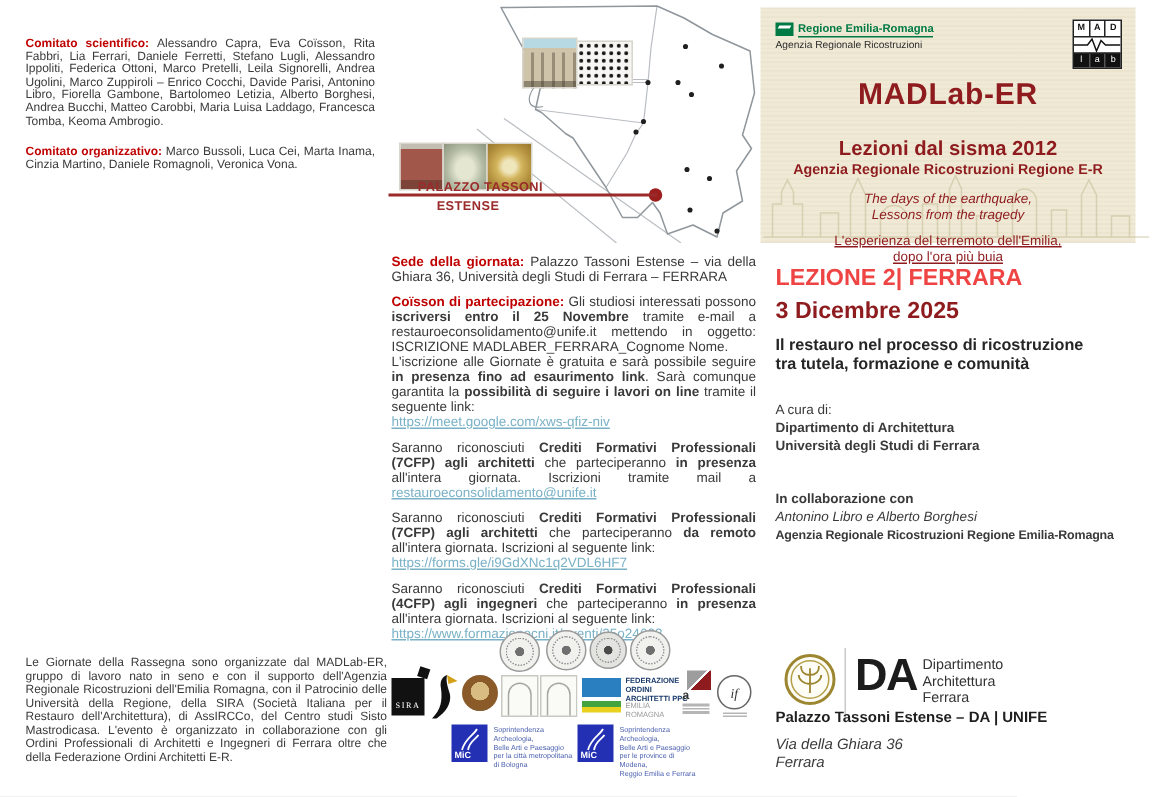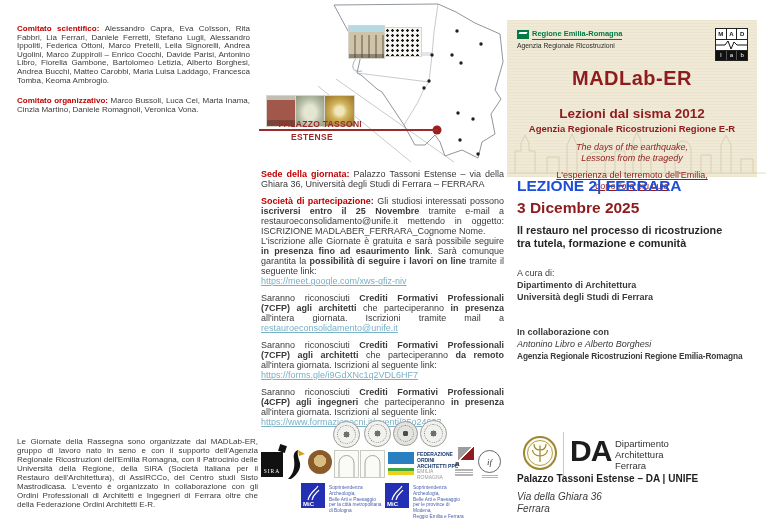--- a/index.html
+++ b/index.html
@@ -77,21 +77,21 @@
   .if-text{font-family:"Liberation Serif",serif;font-style:italic;font-size:9px;color:#333;}
   .if-bars{position:absolute;left:482px;top:474px;}
   .if-bars span{display:block;width:16px;height:1.2px;background:#b5b5b5;margin:1px 0;}
 
   .mic-box{position:absolute;width:24px;height:25px;background:#2430b4;}
   .mic-box svg{position:absolute;left:3px;top:1px;}
   .mic-label{position:absolute;left:2px;bottom:1px;color:#fff;font-size:6px;font-weight:bold;}
   .mic-text{position:absolute;width:56px;font-size:4.8px;line-height:5.8px;color:#4a5fae;}
 
   
-  .beige-panel{position:absolute;left:507px;top:20px;width:250px;height:157px;background:#efe9d5;
+  .beige-panel{position:absolute;left:507px;top:5px;width:250px;height:157px;background:#efe9d5;
     background-image:repeating-linear-gradient(180deg,rgba(185,175,135,.08) 0 1px,transparent 1px 3px);}
   .sketch{position:absolute;left:0;bottom:0;opacity:.55;}
   .region-logo{position:absolute;left:10px;top:9px;}
   .region-row{display:flex;align-items:center;gap:3px;}
   .region-flag{width:12px;height:9px;background:#007a45;position:relative;display:inline-block;}
   .region-flag::after{content:"";position:absolute;left:2px;top:2px;width:8px;height:2px;background:#fff;
     transform:skewX(-30deg);}
   .region-name{color:#007a45;font-weight:bold;font-size:7.5px;border-bottom:1px solid #007a45;padding-bottom:1px;}
   .region-sub{font-size:6.8px;color:#2c2c2c;margin-top:2px;}
   .mad-logo{position:absolute;right:9px;top:8px;width:33px;height:33px;border:1px solid #222;background:#fff;
@@ -105,21 +105,21 @@
   .mad-bot{border-top:1px solid #222;background:#111;}
   .mad-bot span{color:#fff;font-weight:normal;border-left-color:#555;}
   .panel-titles{position:absolute;left:0;top:47px;width:100%;text-align:center;color:#8e1b1e;}
   .t-main{font-size:20px;font-weight:bold;letter-spacing:.5px;}
   .t-sub{font-size:13.5px;font-weight:bold;margin-top:16px;}
   .t-agency{font-size:9.5px;font-weight:bold;margin-top:2px;}
   .t-en{font-size:9px;font-style:italic;line-height:11px;margin-top:8px;}
   .t-it{font-size:9px;line-height:11px;margin-top:6px;text-decoration:underline;}
 
   
-  .lezione{position:absolute;left:517px;top:177px;font-size:15.5px;font-weight:bold;color:#1d4ed8;}
+  .lezione{position:absolute;left:517px;top:177px;font-size:15.5px;font-weight:bold;color:#ef4444;}
   .datel{position:absolute;left:517px;top:199px;font-size:15.5px;font-weight:bold;color:#8e1b1e;}
   .course{position:absolute;left:517px;top:224px;font-size:10.8px;font-weight:bold;color:#262626;line-height:13px;}
   .curators{position:absolute;left:517px;top:267px;font-size:9px;line-height:12px;color:#3a3a3a;}
   .collab{position:absolute;left:517px;top:326px;font-size:9px;line-height:12px;color:#3a3a3a;}
   .collab .agency2{font-size:8.3px;letter-spacing:-.1px;white-space:nowrap;font-weight:bold;}
 
   
   .da-seal{position:absolute;left:523px;top:436px;width:34px;height:34px;border-radius:50%;
     border:2px solid #9c8630;background:#fdfcf5;box-sizing:border-box;}
   .da-seal::after{content:"";position:absolute;inset:2px;border:1px solid #b3a04a;border-radius:50%;}
@@ -171,21 +171,21 @@
   <div class="photo photo-coffers"></div>
   <div class="photo photo-brick"></div>
   <div class="photo photo-interior"></div>
   <div class="photo photo-ceiling"></div>
   <div class="venue-line"></div>
   <div class="venue-l1">PALAZZO TASSONI</div>
   <div class="venue-l2">ESTENSE</div>
 
   <div class="mid-text">
     <p class="para"><span class="b red">Sede della giornata: </span><span>Palazzo Tassoni Estense – via della Ghiara 36, Università degli Studi di Ferrara – FERRARA</span></p>
-    <p class="para tight"><span class="b red">Società di partecipazione: </span><span>Gli studiosi interessati possono </span><span class="b">iscriversi entro il 25 Novembre</span><span> tramite e-mail a restauroeconsolidamento@unife.it mettendo in oggetto: ISCRIZIONE MADLABER_FERRARA_Cognome Nome.</span></p>
+    <p class="para tight"><span class="b red">Coïsson di partecipazione: </span><span>Gli studiosi interessati possono </span><span class="b">iscriversi entro il 25 Novembre</span><span> tramite e-mail a restauroeconsolidamento@unife.it mettendo in oggetto: ISCRIZIONE MADLABER_FERRARA_Cognome Nome.</span></p>
     <p class="para tight"><span>L'iscrizione alle Giornate è gratuita e sarà possibile seguire </span><span class="b">in presenza fino ad esaurimento link</span><span>. Sarà comunque garantita la </span><span class="b">possibilità di seguire i lavori on line</span><span> tramite il seguente link:</span></p>
     <p class="linkline"><a class="lnk">https://meet.google.com/xws-qfiz-niv</a></p>
     <p class="para"><span>Saranno riconosciuti </span><span class="b">Crediti Formativi Professionali (7CFP) agli architetti</span><span> che parteciperanno </span><span class="b">in presenza</span><span> all'intera giornata. Iscrizioni tramite mail a </span><a class="lnk">restauroeconsolidamento@unife.it</a></p>
     <p class="para tight"><span>Saranno riconosciuti </span><span class="b">Crediti Formativi Professionali (7CFP) agli architetti</span><span> che parteciperanno </span><span class="b">da remoto</span><span> all'intera giornata. Iscrizioni al seguente link:</span></p>
     <p class="linkline"><a class="lnk">https://forms.gle/i9GdXNc1q2VDL6HF7</a></p>
     <p class="para tight"><span>Saranno riconosciuti </span><span class="b">Crediti Formativi Professionali (4CFP) agli ingegneri</span><span> che parteciperanno </span><span class="b">in presenza</span><span> all'intera giornata. Iscrizioni al seguente link:</span></p>
     <p class="linkline"><a class="lnk">https://www.formazionecni.it/eventi/25o24603</a></p>
   </div>
 
   <div class="seal" style="left:333px;top:421px;width:27px;height:27px;"></div>

